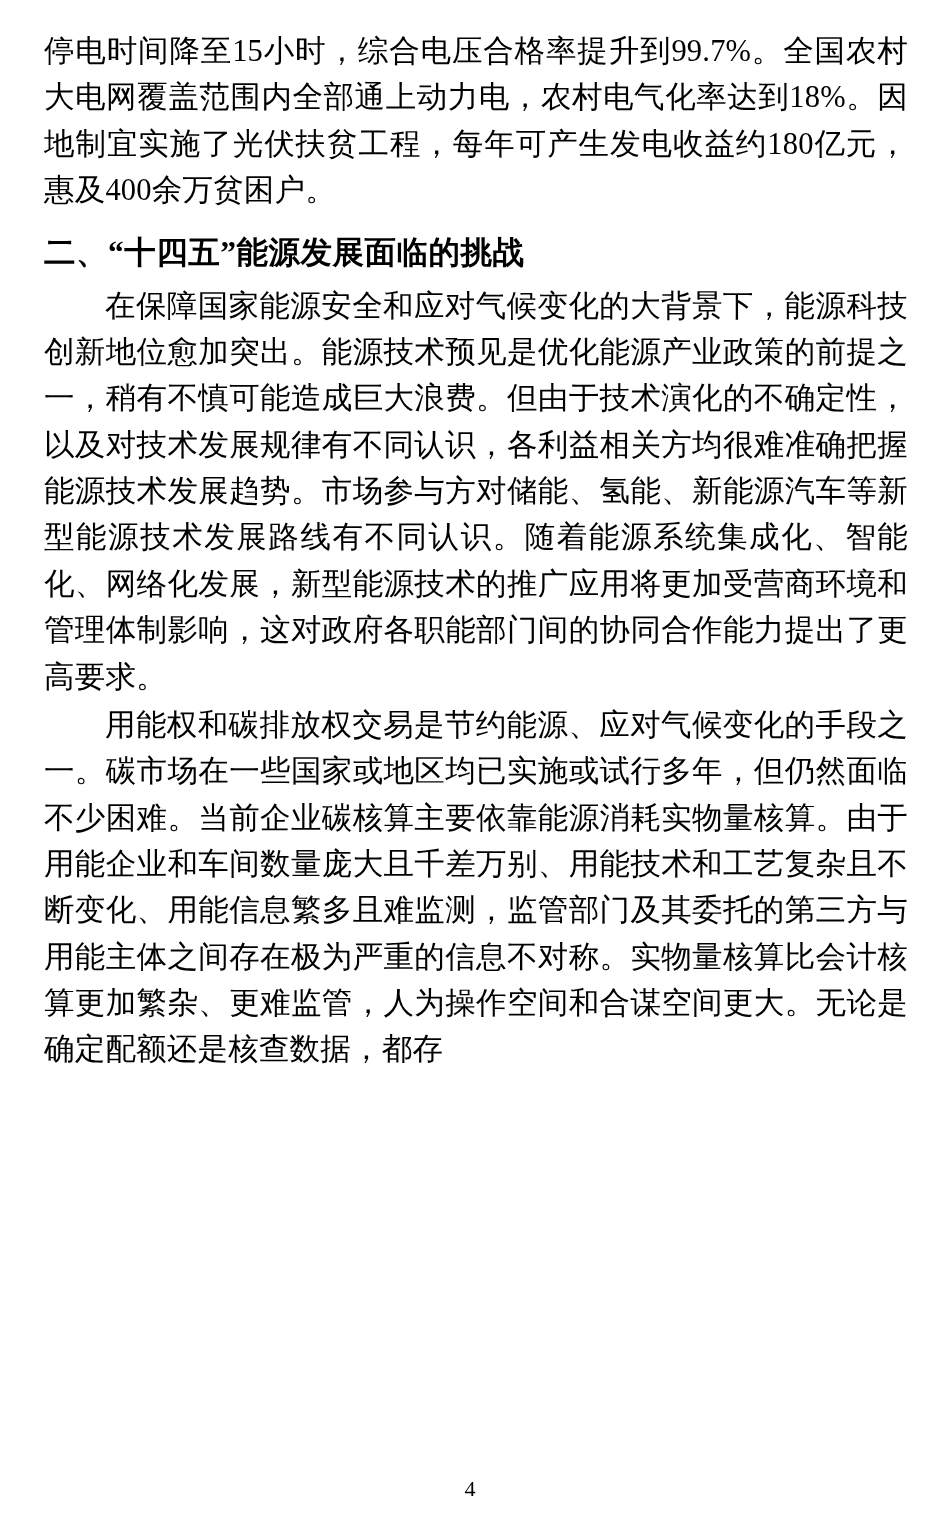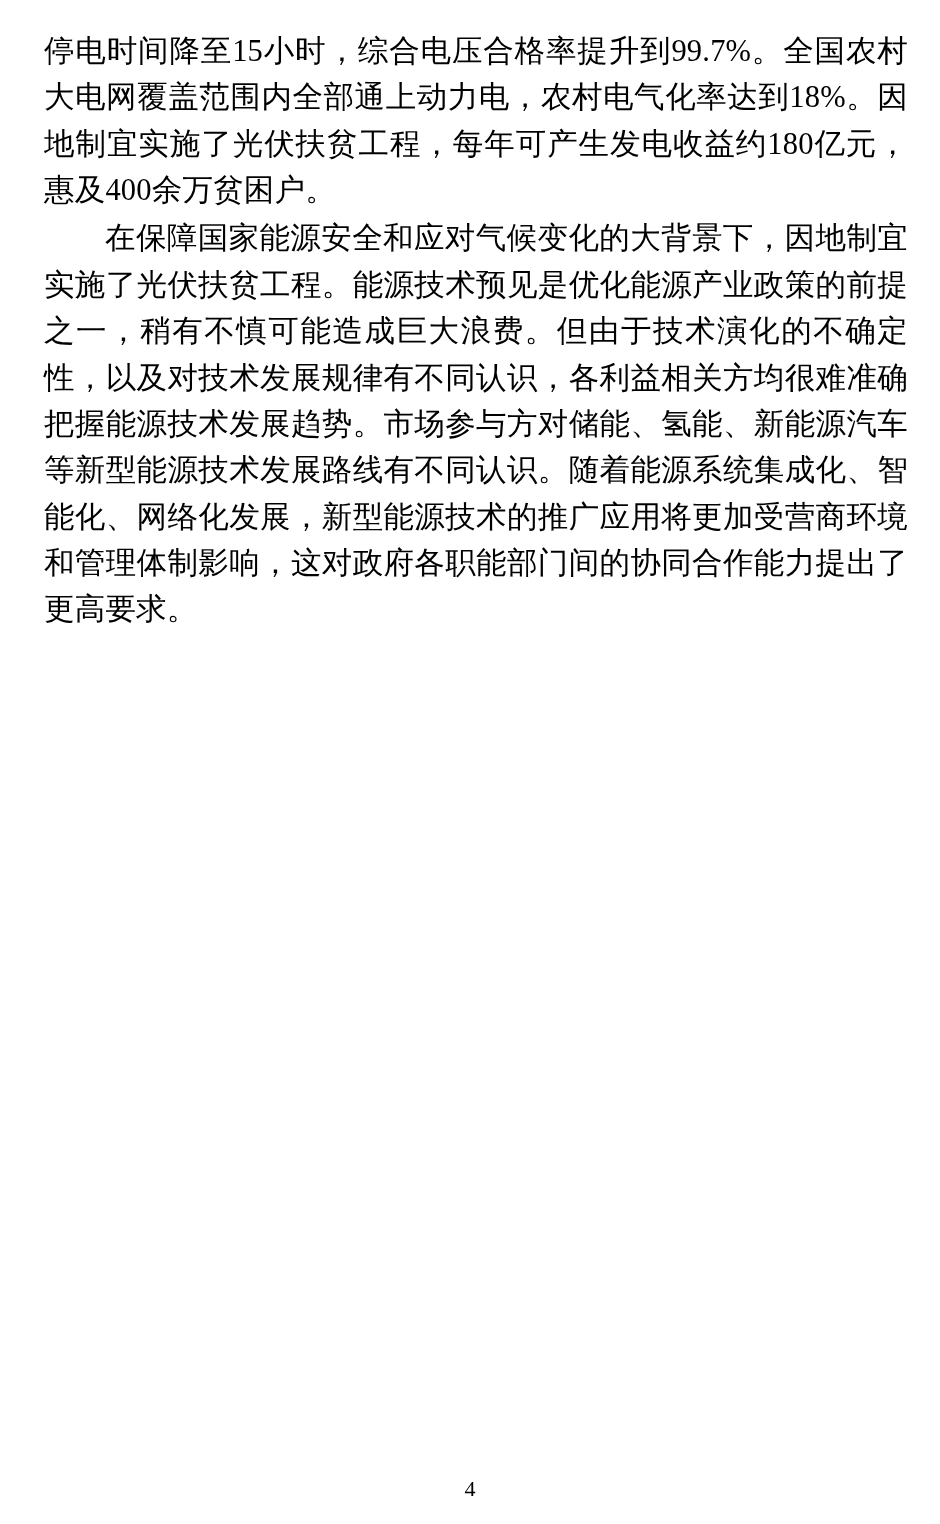--- a/index.html
+++ b/index.html
@@ -57,21 +57,23 @@
     font-family: "Liberation Serif", serif;
   }
 </style>
 </head>
 <body>
 
 <div class="page">
 
   <p class="para">停电时间降至15小时，综合电压合格率提升到99.7%。全国农村大电网覆盖范围内全部通上动力电，农村电气化率达到18%。因地制宜实施了光伏扶贫工程，每年可产生发电收益约180亿元，惠及400余万贫困户。</p>
 
+  <h2 class="h-section">二、“十四五”能源发展面临的挑战</h2>
 
 
-  <p class="para indent">在保障国家能源安全和应对气候变化的大背景下，因地制宜实施了光伏扶贫工程。能源技术预见是优化能源产业政策的前提之一，稍有不慎可能造成巨大浪费。但由于技术演化的不确定性，以及对技术发展规律有不同认识，各利益相关方均很难准确把握能源技术发展趋势。市场参与方对储能、氢能、新能源汽车等新型能源技术发展路线有不同认识。随着能源系统集成化、智能化、网络化发展，新型能源技术的推广应用将更加受营商环境和管理体制影响，这对政府各职能部门间的协同合作能力提出了更高要求。</p>
+  <p class="para indent">在保障国家能源安全和应对气候变化的大背景下，能源科技创新地位愈加突出。能源技术预见是优化能源产业政策的前提之一，稍有不慎可能造成巨大浪费。但由于技术演化的不确定性，以及对技术发展规律有不同认识，各利益相关方均很难准确把握能源技术发展趋势。市场参与方对储能、氢能、新能源汽车等新型能源技术发展路线有不同认识。随着能源系统集成化、智能化、网络化发展，新型能源技术的推广应用将更加受营商环境和管理体制影响，这对政府各职能部门间的协同合作能力提出了更高要求。</p>
 
 
+  <p class="para indent">用能权和碳排放权交易是节约能源、应对气候变化的手段之一。碳市场在一些国家或地区均已实施或试行多年，但仍然面临不少困难。当前企业碳核算主要依靠能源消耗实物量核算。由于用能企业和车间数量庞大且千差万别、用能技术和工艺复杂且不断变化、用能信息繁多且难监测，监管部门及其委托的第三方与用能主体之间存在极为严重的信息不对称。实物量核算比会计核算更加繁杂、更难监管，人为操作空间和合谋空间更大。无论是确定配额还是核查数据，都存</p>
 
   <div class="page-number">4</div>
 
 </div>
 
 </body></html>

